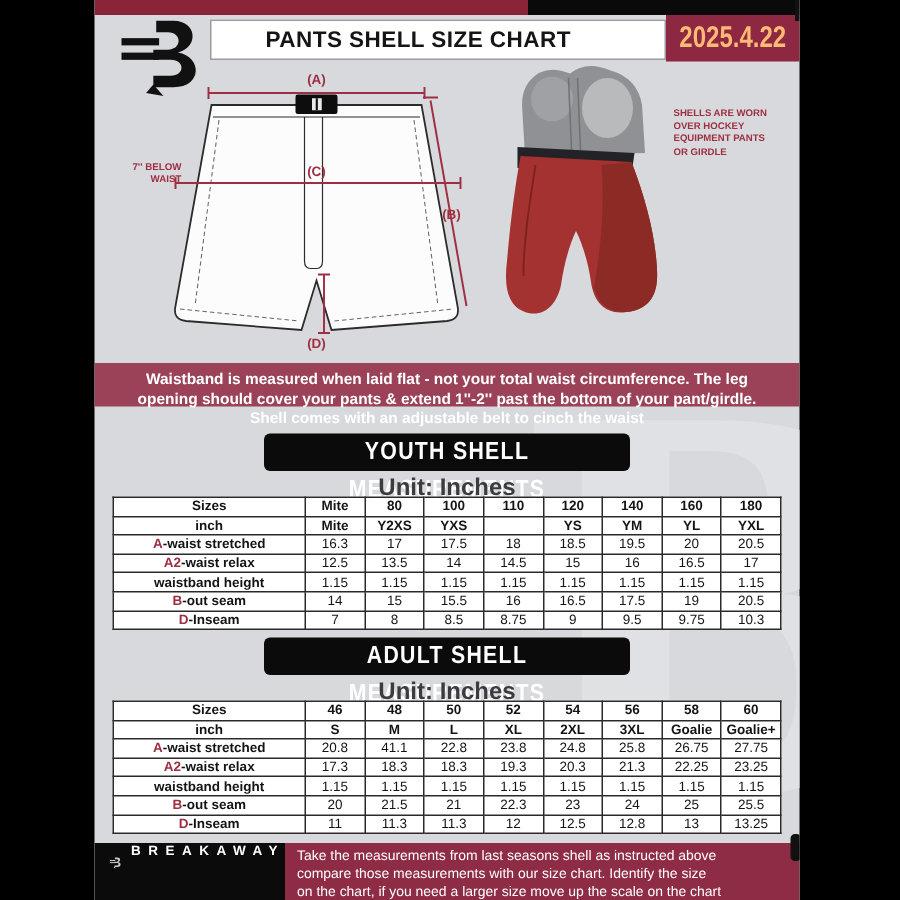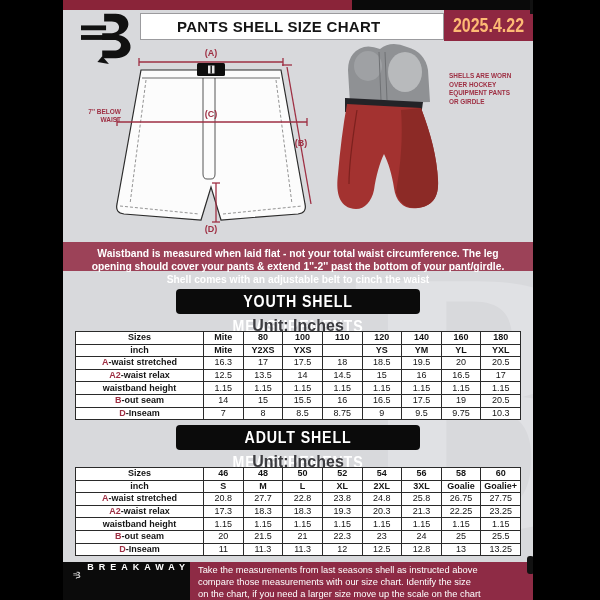--- a/index.html
+++ b/index.html
@@ -255,21 +255,21 @@
           <td class="hdr">L</td>
           <td class="hdr">XL</td>
           <td class="hdr">2XL</td>
           <td class="hdr">3XL</td>
           <td class="hdr">Goalie</td>
           <td class="hdr">Goalie+</td>
         </tr>
         <tr>
           <td class="lbl"><span class="pfx">A</span>-waist stretched</td>
           <td>20.8</td>
-          <td>27.7</td>
+          <td>41.1</td>
           <td>22.8</td>
           <td>23.8</td>
           <td>24.8</td>
           <td>25.8</td>
           <td>26.75</td>
           <td>27.75</td>
         </tr>
         <tr>
           <td class="lbl"><span class="pfx">A2</span>-waist relax</td>
           <td>17.3</td>

